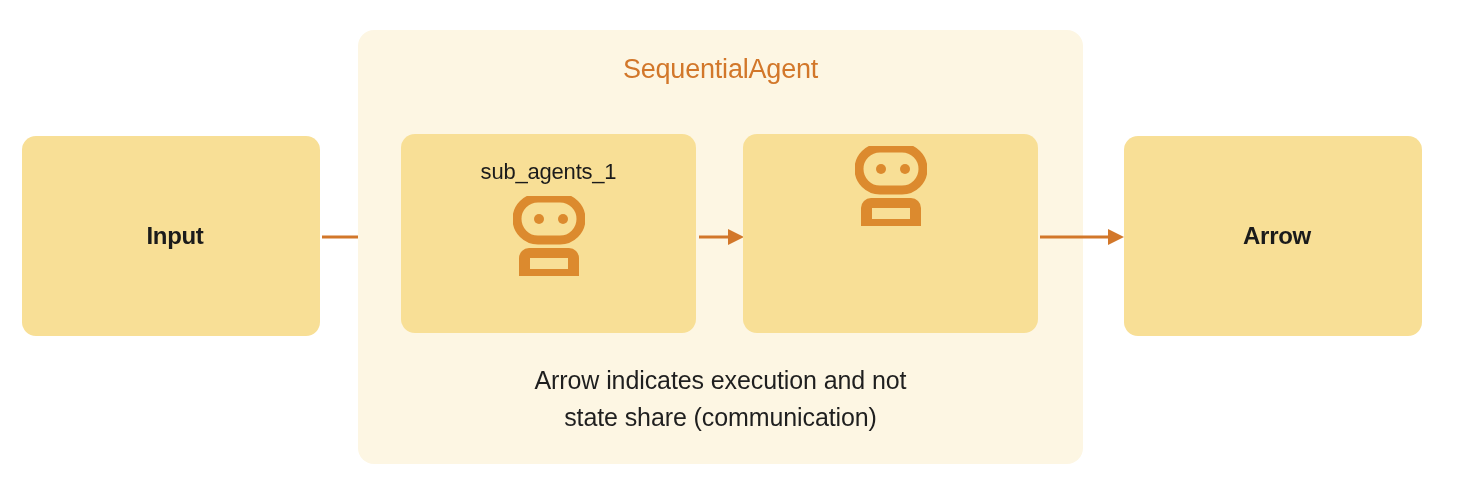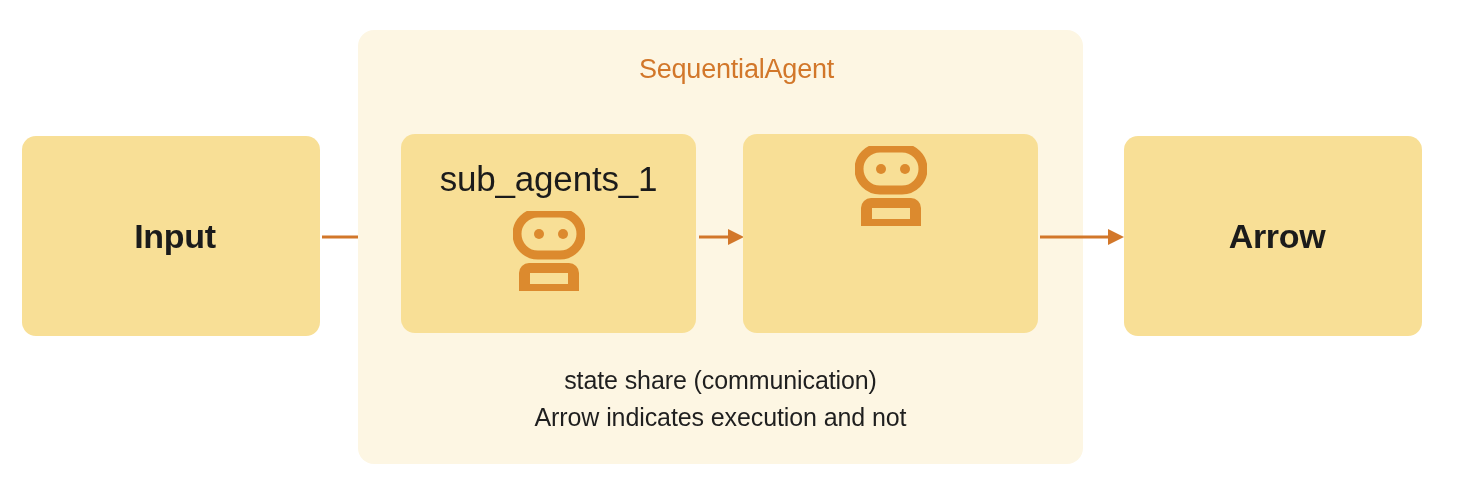--- a/index.html
+++ b/index.html
@@ -37,60 +37,59 @@
     position: absolute;
     left: 0;
     top: 26px;
     width: 100%;
     text-align: center;
     font-size: 27px;
     font-weight: 400;
     color: #D2772A;
     letter-spacing: -0.2px;
     line-height: 1;
-    margin-left: 16px;
   }
 
   
   .node-box {
     position: absolute;
     background: #F8DF96;
     border-radius: 14px;
     box-sizing: border-box;
   }
 
   .io-box {
     display: flex;
     align-items: center;
     justify-content: center;
   }
 
   .io-label {
-    font-size: 34px;
+    font-size: 24px;
     font-weight: bold;
     color: #1B1B1B;
     letter-spacing: -0.3px;
     margin-left: 8px;
   }
 
   .box-input  { left: 22px;   top: 136px; width: 298px; height: 200px; }
   .box-output { left: 1124px; top: 136px; width: 298px; height: 200px; }
 
   
   .sub-box {
     display: flex;
     flex-direction: column;
     align-items: center;
   }
   .box-sub1 { left: 401px; top: 134px; width: 295px; height: 199px; }
   .box-sub2 { left: 743px; top: 134px; width: 295px; height: 199px; }
 
   .sub-label {
     margin-top: 26px;
-    font-size: 35px;
+    font-size: 22px;
     font-weight: 400;
     color: #1B1B1B;
     letter-spacing: -0.2px;
     line-height: 1.1;
   }
 
   .robot-icon {
     margin-top: 12px;
     width: 72px;
     height: 82px;
@@ -135,22 +134,22 @@
     <svg width="78" height="20" viewBox="0 0 78 20" aria-hidden="true">
       <line x1="0" y1="10" x2="64" y2="10" stroke="#D2772A" stroke-width="3"></line>
       <polygon points="62,2 78,10 62,18" fill="#D2772A"></polygon>
     </svg>
   </div>
 
   <div class="agent-container">
     <div class="container-title">SequentialAgent</div>
 
     <div class="container-caption">
+      <div>Arrow indicates execution and not</div>
       <div>state share (communication)</div>
-      <div>Arrow indicates execution and not</div>
     </div>
   </div>
 
   <div class="node-box sub-box box-sub1">
     <span class="sub-label">sub_agents_1</span>
     <span class="robot-icon">
       <svg width="72" height="82" viewBox="0 0 72 82" aria-hidden="true">
 
         <rect x="4" y="2" width="64" height="42" rx="21" ry="21" fill="none" stroke="#DC8A2E" stroke-width="9"></rect>
 

